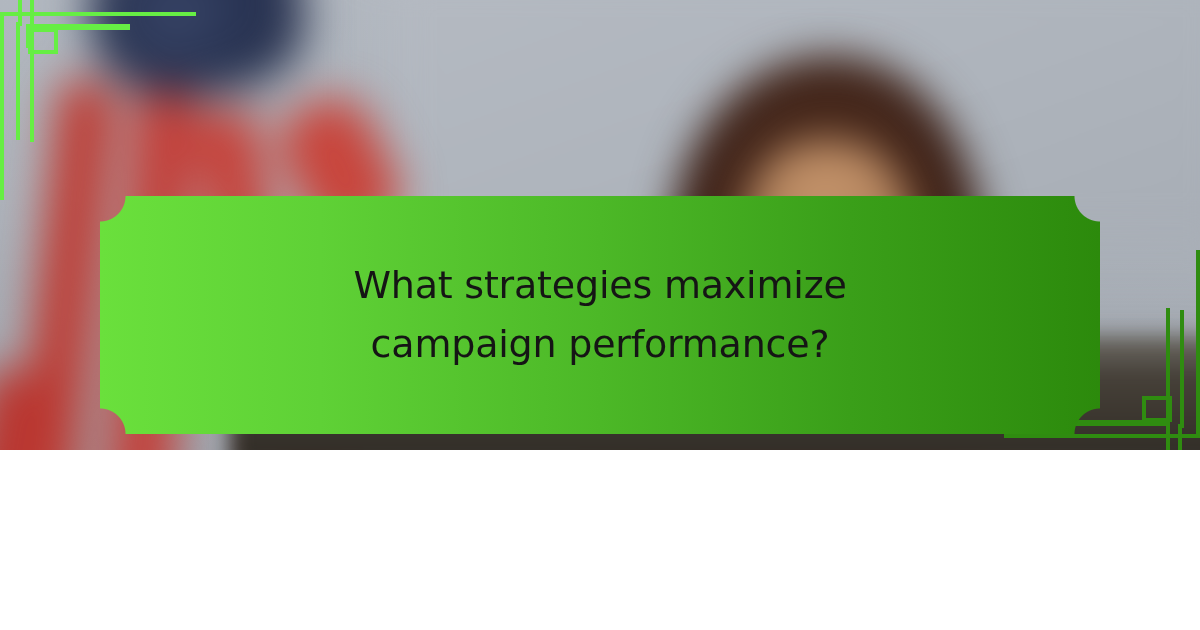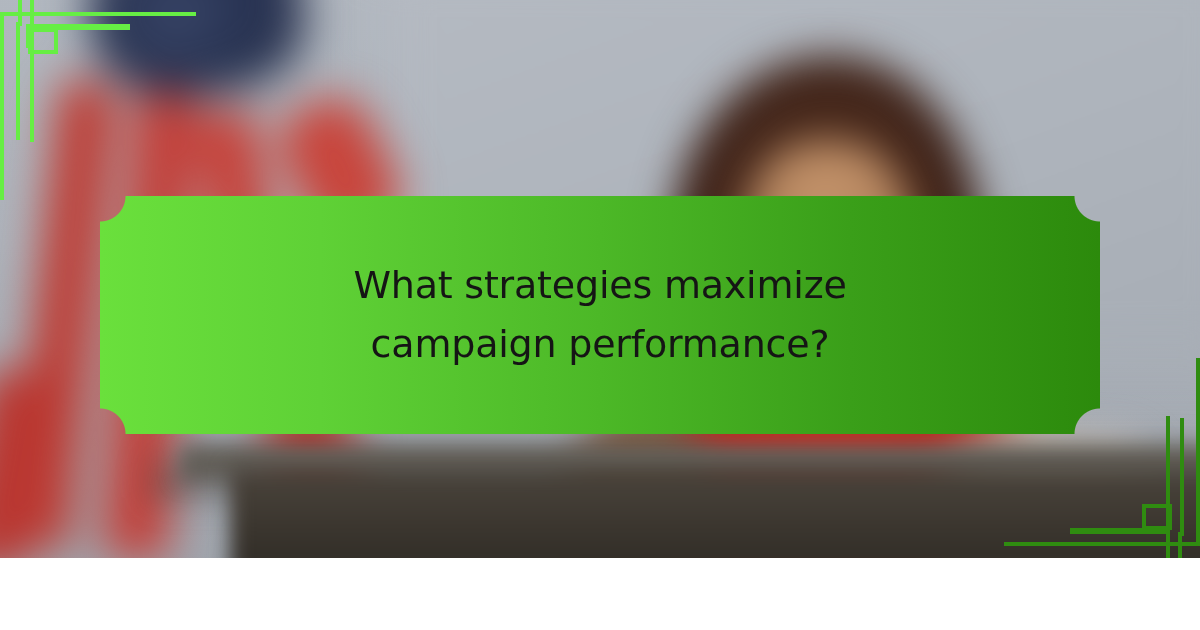--- a/index.html
+++ b/index.html
@@ -3,21 +3,21 @@
 <meta charset="utf-8">
 <style>
   html, body {
     margin: 0;
     padding: 0;
     background: #ffffff;
   }
   #stage {
     position: relative;
     width: 1200px;
-    height: 558px;
+    height: 450px;
     overflow: hidden;
     font-family: "DejaVu Sans", sans-serif;
     background: #4d7c0f;
   }
 
   
   .photo-layer {
     position: absolute;
     inset: 0;
     overflow: hidden;

